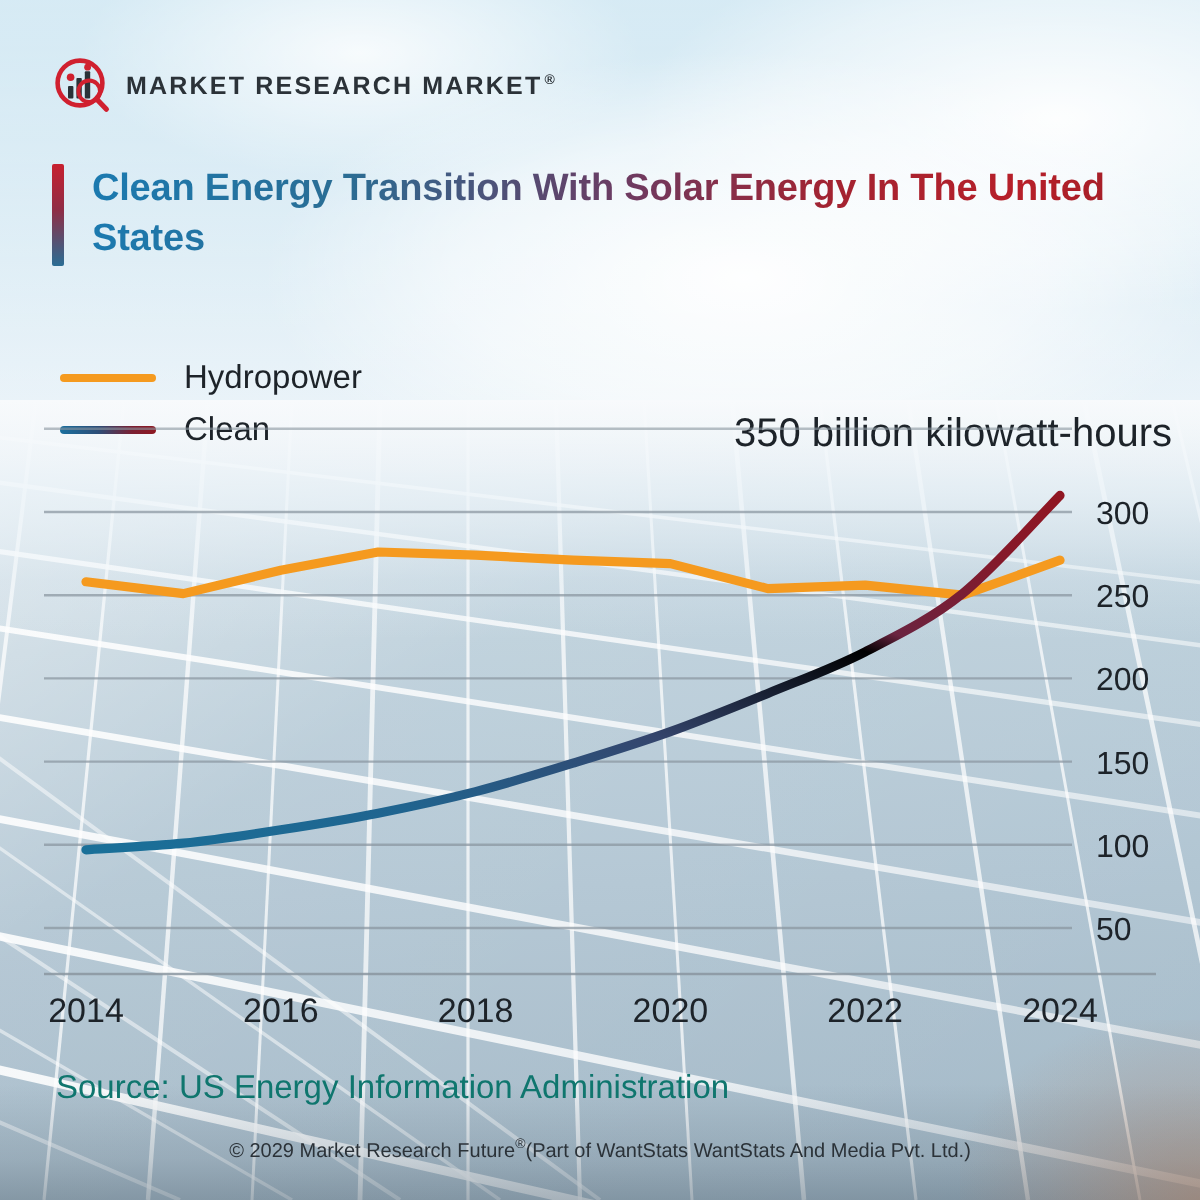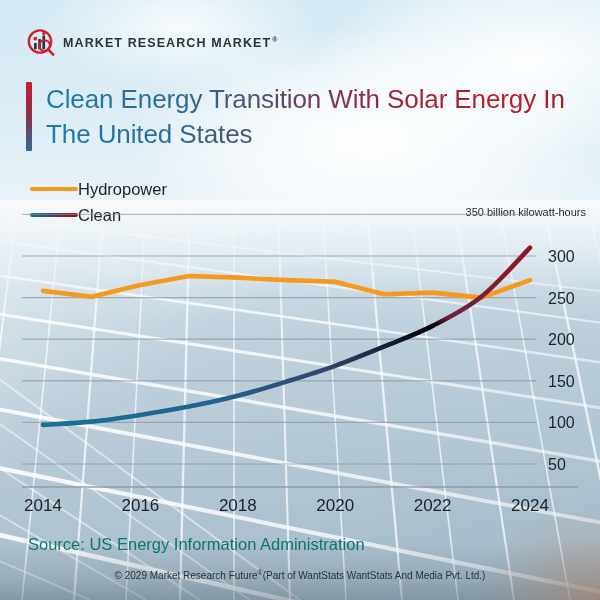--- a/index.html
+++ b/index.html
@@ -119,41 +119,42 @@
     gap: 14px;
     width: 545px;
   }
   .title-bar {
     width: 6px;
     flex: 0 0 6px;
     border-radius: 1px;
     background: linear-gradient(180deg, #c7202f 0%, #8f2d46 45%, #2a6d94 100%);
   }
   .title-text {
-    font-size: 26px;
-    font-weight: 400;
+    font-size: 19px;
+    font-weight: 700;
     line-height: 1.33;
     letter-spacing: -0.1px;
     background: linear-gradient(95deg, #1b7ab0 0%, #2a6d94 24%, #6b3b62 50%, #a32331 70%, #b71f29 88%, #9e1f28 100%);
     -webkit-background-clip: text;
     background-clip: text;
     color: transparent;
     -webkit-text-fill-color: transparent;
     font-family: "Liberation Sans", sans-serif;
   }
 
   
   .legend {
     position: absolute;
     left: 30px;
     top: 176px;
   }
   .legend-row {
     display: flex;
     align-items: center;
+    gap: 14px;
     height: 26px;
   }
   .legend-swatch {
     width: 48px;
     height: 4px;
     border-radius: 2px;
     flex: 0 0 48px;
   }
   .legend-swatch.hydro { background: #f59a1f; }
   .legend-swatch.solar { background: linear-gradient(90deg, #1a6f9e 0%, #2d4d77 40%, #7a1f32 75%, #8f1822 100%); }
@@ -161,21 +162,21 @@
     font-size: 16.5px;
     color: #1d2329;
     font-family: "Liberation Sans", sans-serif;
   }
 
   
   .unit-label {
     position: absolute;
     right: 14px;
     top: 206px;
-    font-size: 11px;
+    font-size: 20px;
     color: #1d2329;
     font-family: "Liberation Sans", sans-serif;
     white-space: nowrap;
   }
   .chart {
     position: absolute;
     left: 0;
     top: 0;
     width: 600px;
     height: 531px;

